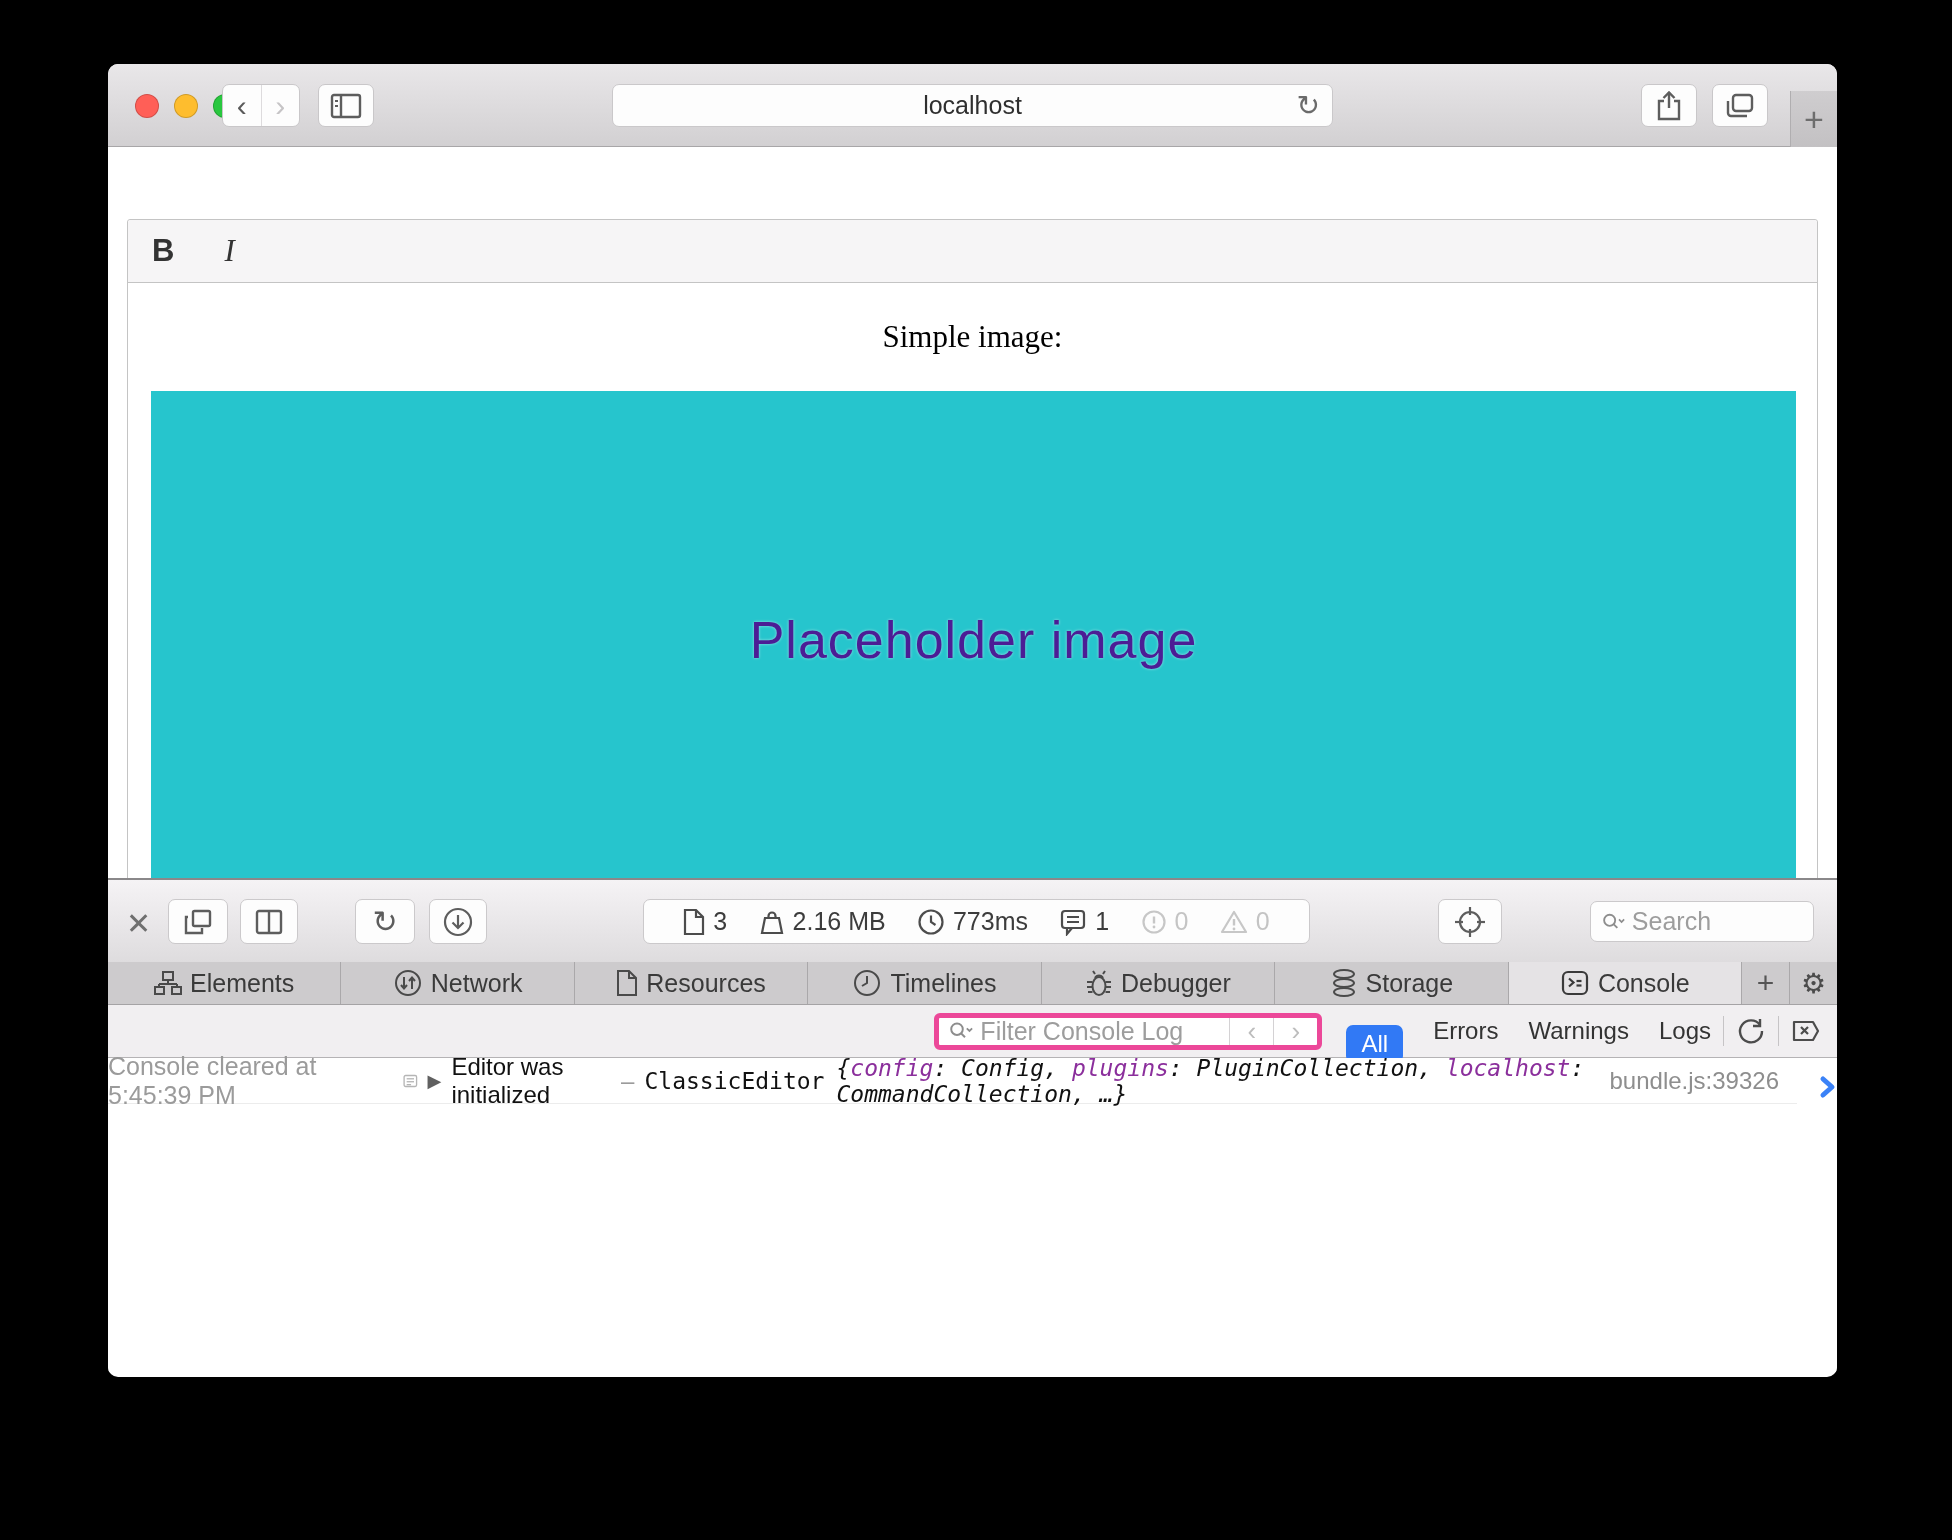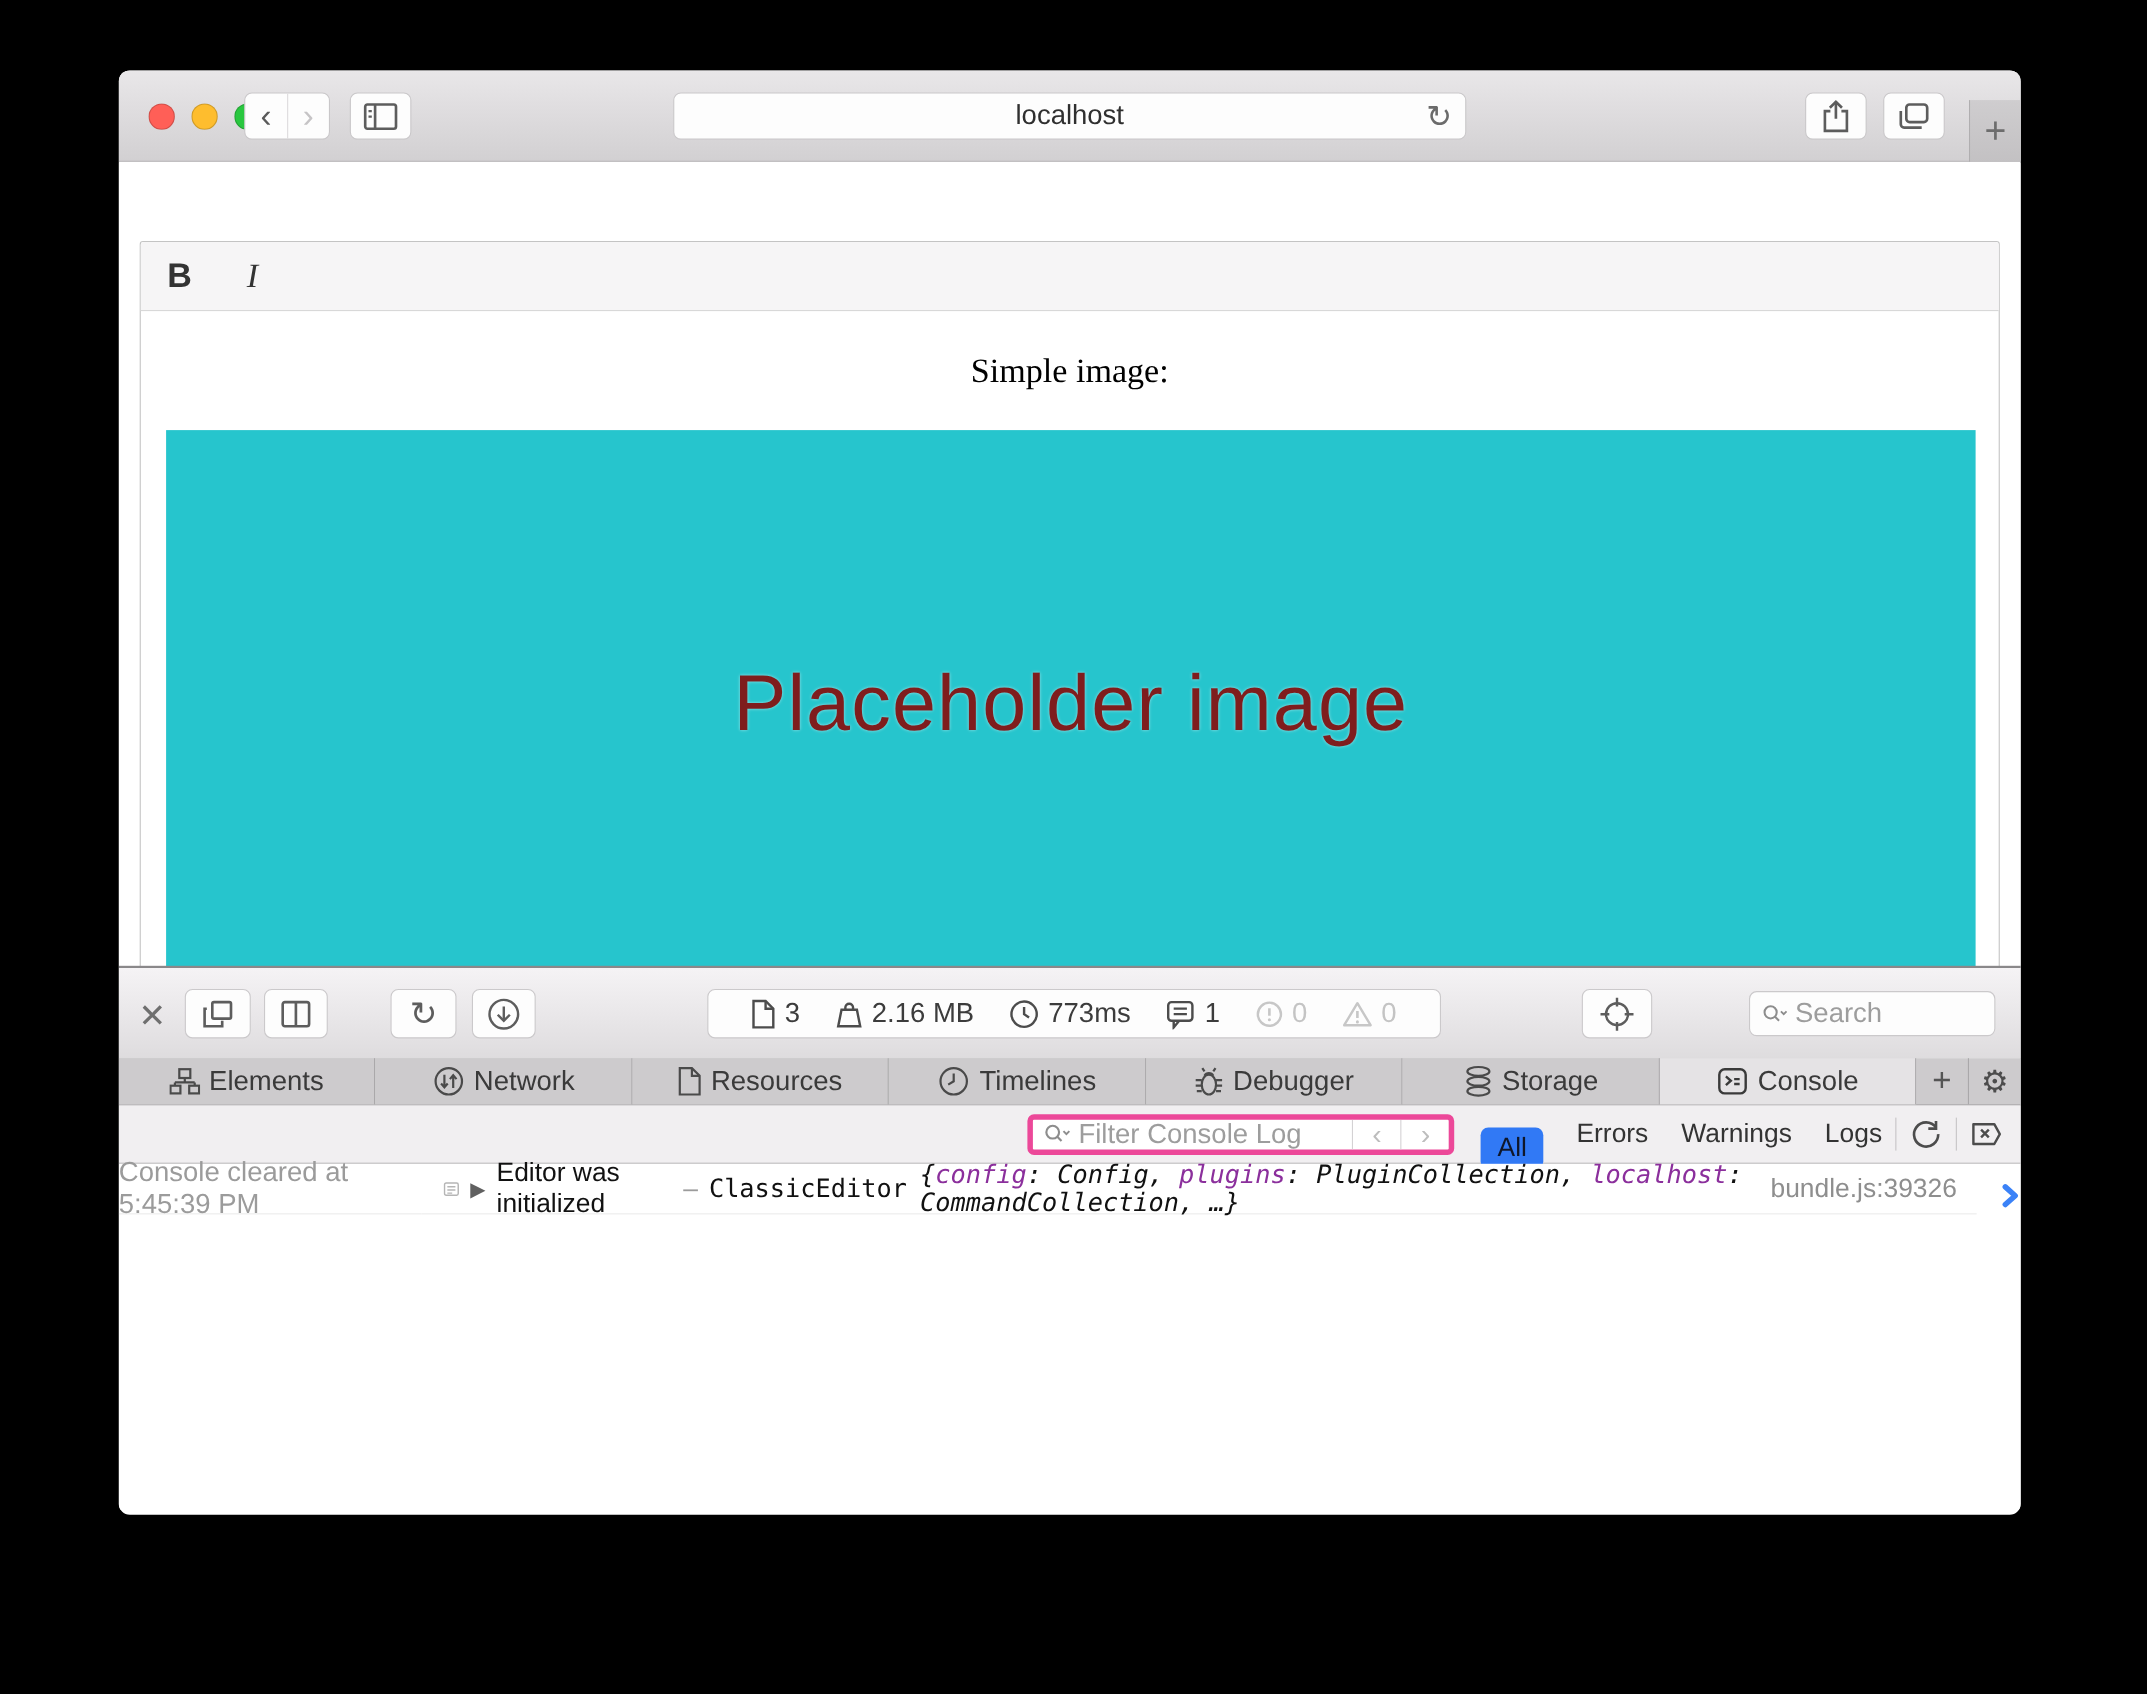--- a/index.html
+++ b/index.html
@@ -41,21 +41,21 @@
   .editor { position:absolute; left:19px; top:71px; width:1691px; height:700px;
     border:1px solid #c4c4c4; border-radius:3px; background:#fff; }
   .editor-toolbar { height:63px; background:#f6f5f6; border-bottom:1px solid #c4c4c4;
     border-radius:3px 3px 0 0; display:flex; align-items:center; padding-left:24px; gap:50px; }
   .btn-bold { font-size:31px; font-weight:bold; color:#333; }
   .btn-italic { font-size:31px; font-style:italic; font-family:"Liberation Serif", serif; color:#333; }
   .editor-content { padding:0 23px;text-align:center; }
   .editor-paragraph { margin-top:36px; font-family:"Liberation Serif", serif; font-size:31px; color:#000; }
   .placeholder-img { margin-top:36px; width:1645px; height:497px; background:#26c5cd;
     display:flex; align-items:center; justify-content:center; }
-  .placeholder-img span { color:#7f1d1d; font-size:72px; letter-spacing:1px;
+  .placeholder-img span { color:#4c1d95; font-size:52px; letter-spacing:1px;
     text-shadow:0 0 3px rgba(255,255,255,.55); }
 
   
   .dt-toolbar { position:absolute; left:0; top:814px; width:100%; height:84px;
     background:linear-gradient(#f5f3f5,#dedcde); border-top:2px solid #8a888a; }
   .dt-toolbar .icon-btn { position:absolute; top:19px; height:45px; background:#fdfdfd;
     border:1px solid #cbc9cb; border-radius:7px; display:flex; align-items:center; justify-content:center; }
   .dt-close { position:absolute; left:18px; top:26px; font-size:30px; color:#6f6f6f; }
   .b-dock1 { left:60px; width:60px; } .b-dock2 { left:132px; width:58px; }
   .b-reload { left:247px; width:60px; font-size:30px; color:#5d5d5d; }
@@ -86,21 +86,21 @@
   
   .dt-filterbar { position:absolute; left:0; top:941px; width:100%; height:53px; background:#f1eff1;
     border-bottom:1px solid #b5b3b5; display:flex; align-items:center; justify-content:flex-end;
     padding-right:16px; gap:0; }
   .filter-field { width:388px; height:37px; background:#fff; border:5px solid #ec4899; border-radius:6px;
     display:flex; align-items:center; overflow:hidden; }
   .filter-field .txt { flex:1; display:flex; align-items:center; gap:6px; padding-left:10px; }
   .ff-nav { width:44px; height:100%; border-left:1px solid #d4d2d4; display:flex; align-items:center;
     justify-content:center; font-size:26px; color:#bdbdbd; }
   .scopes { display:flex; align-items:center; gap:30px; margin-left:24px; font-size:24px; color:#333; }
-  .scope-pill { background:#3179f5; color:#0f172a; border-radius:7px; padding:5px 15px;margin-top:25px; }
+  .scope-pill { background:#3179f5; color:#ffffff; border-radius:7px; padding:5px 15px;margin-top:25px; }
   .fb-sep { width:1px; height:30px; background:#c6c4c6; margin:0 12px; }
   .fb-icon { font-size:27px; color:#555; display:flex; align-items:center; }
 
   
   .dt-console { position:absolute; left:0; top:994px; bottom:4px; width:100%; background:#fff;
     display:flex; flex-direction:row; }
   .console-space { flex:1; }
   .console-cleared { height:46px; display:flex; align-items:center; justify-content:center;
     font-size:25px; color:#9b9b9b; border-bottom:1px solid #ececec; }
   .console-row { height:46px; display:flex; align-items:center; padding:0 18px 0 20px;

